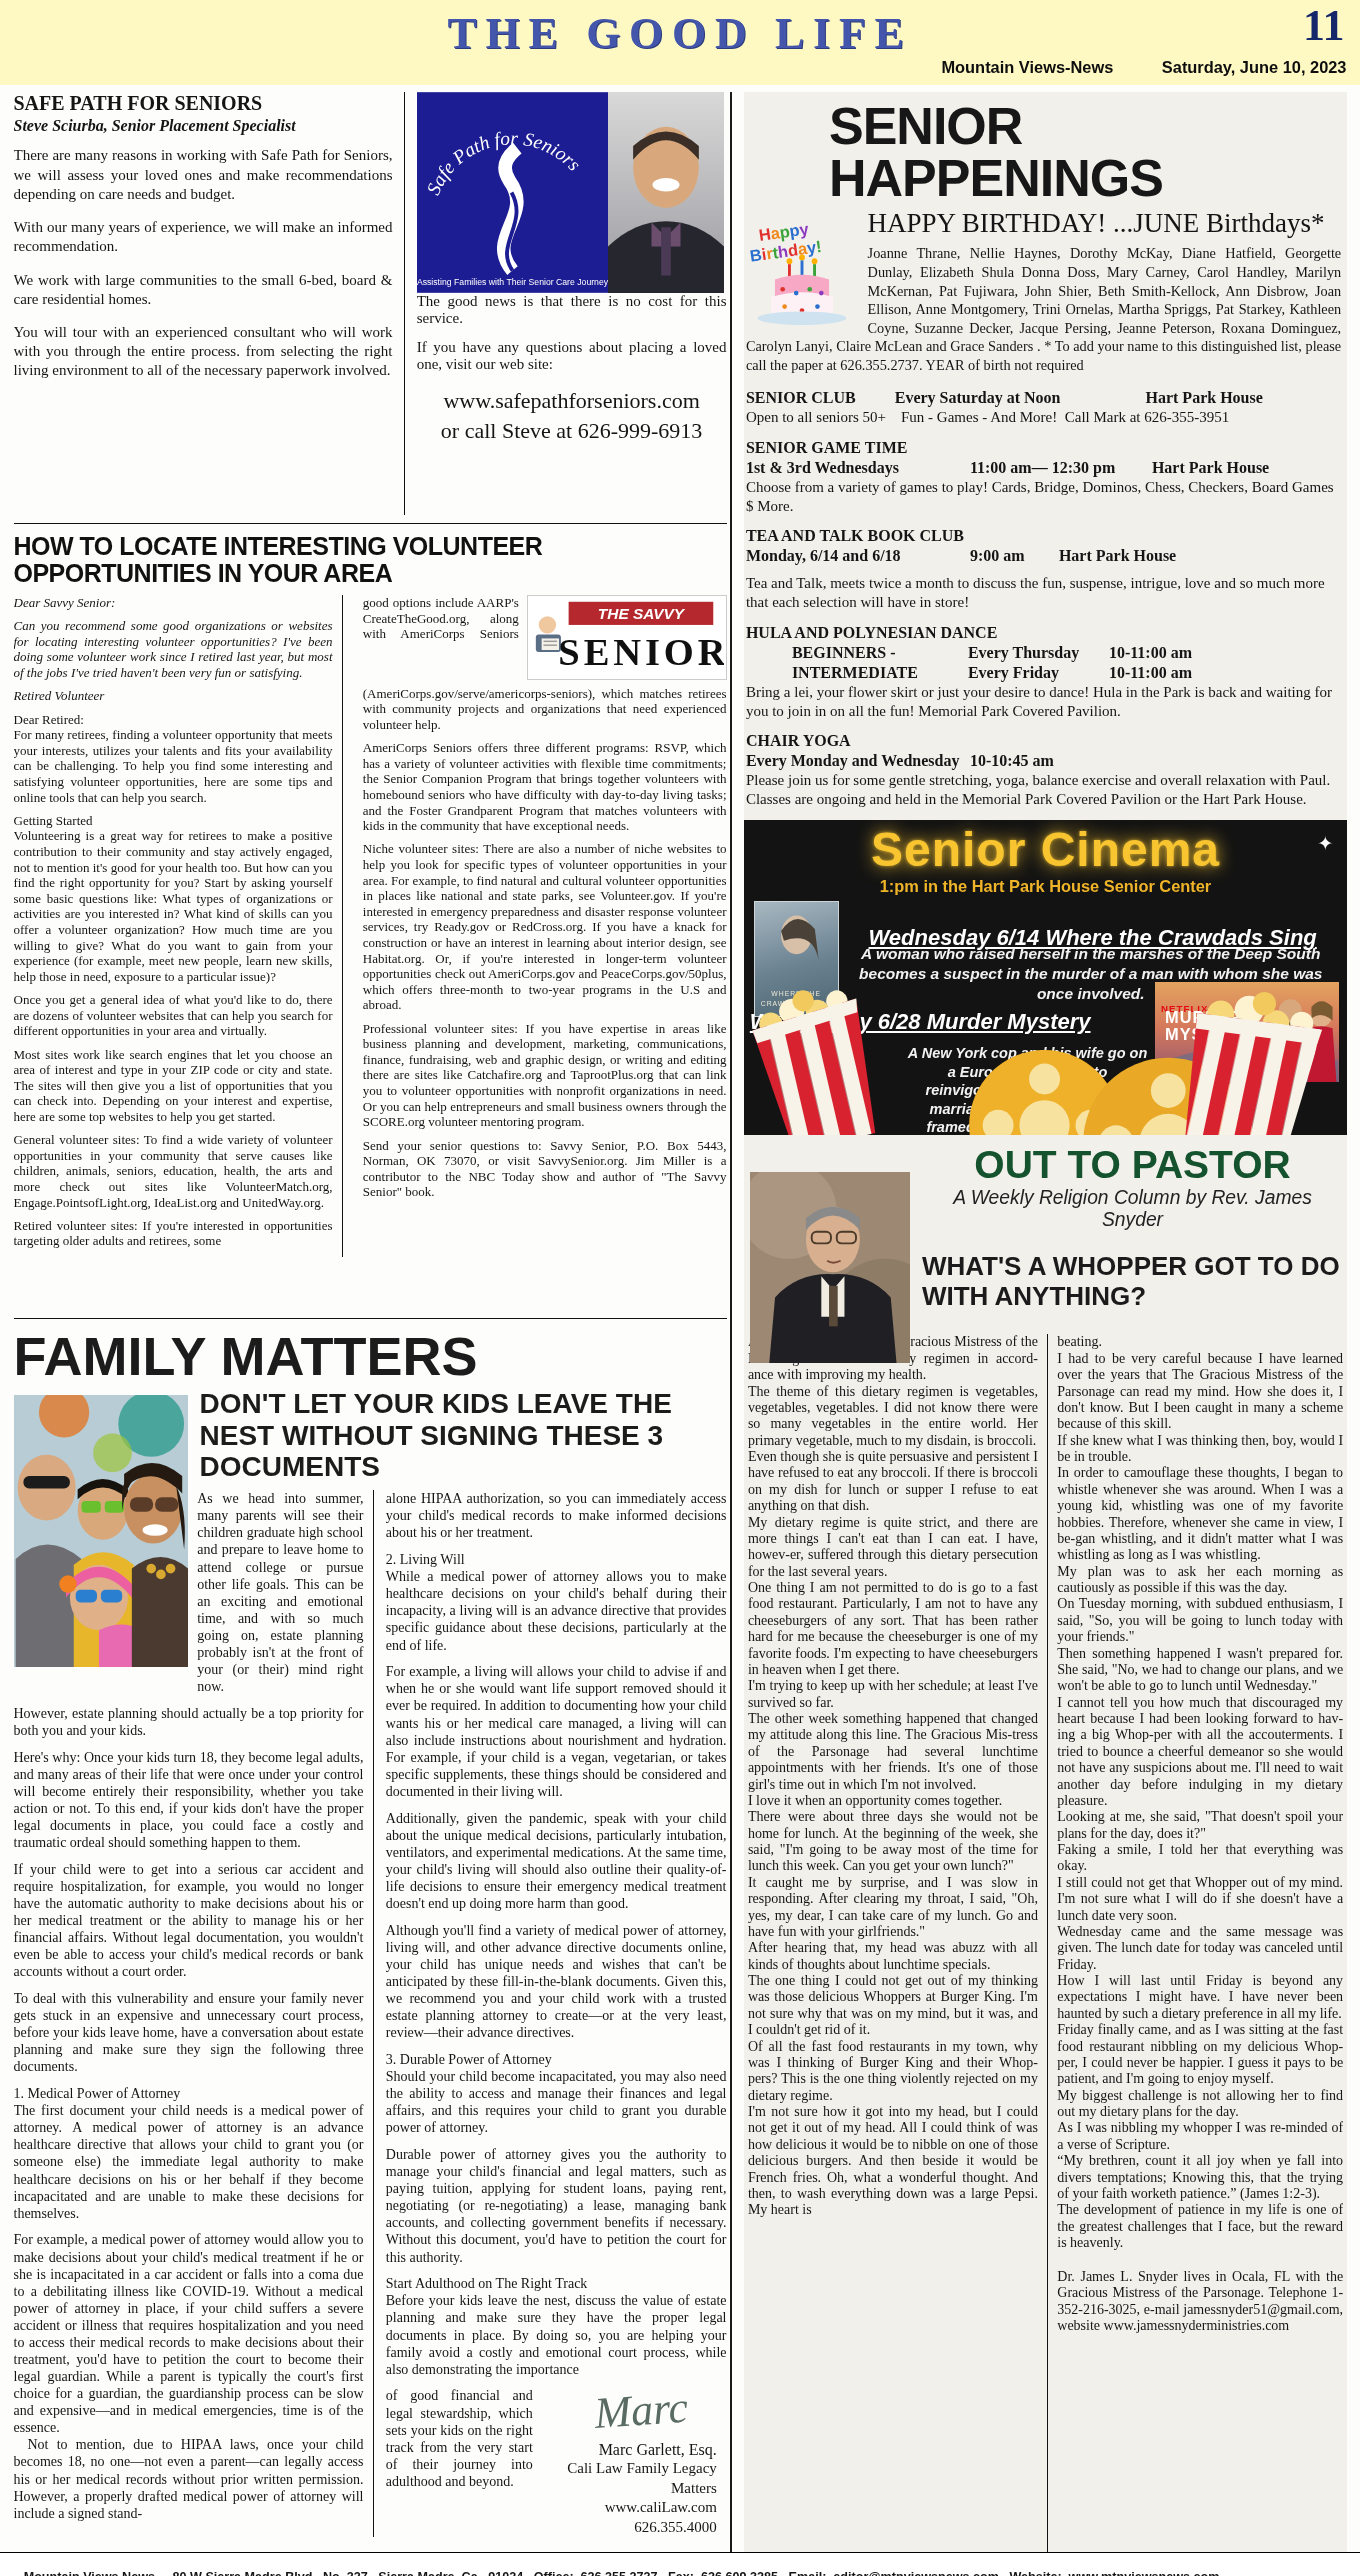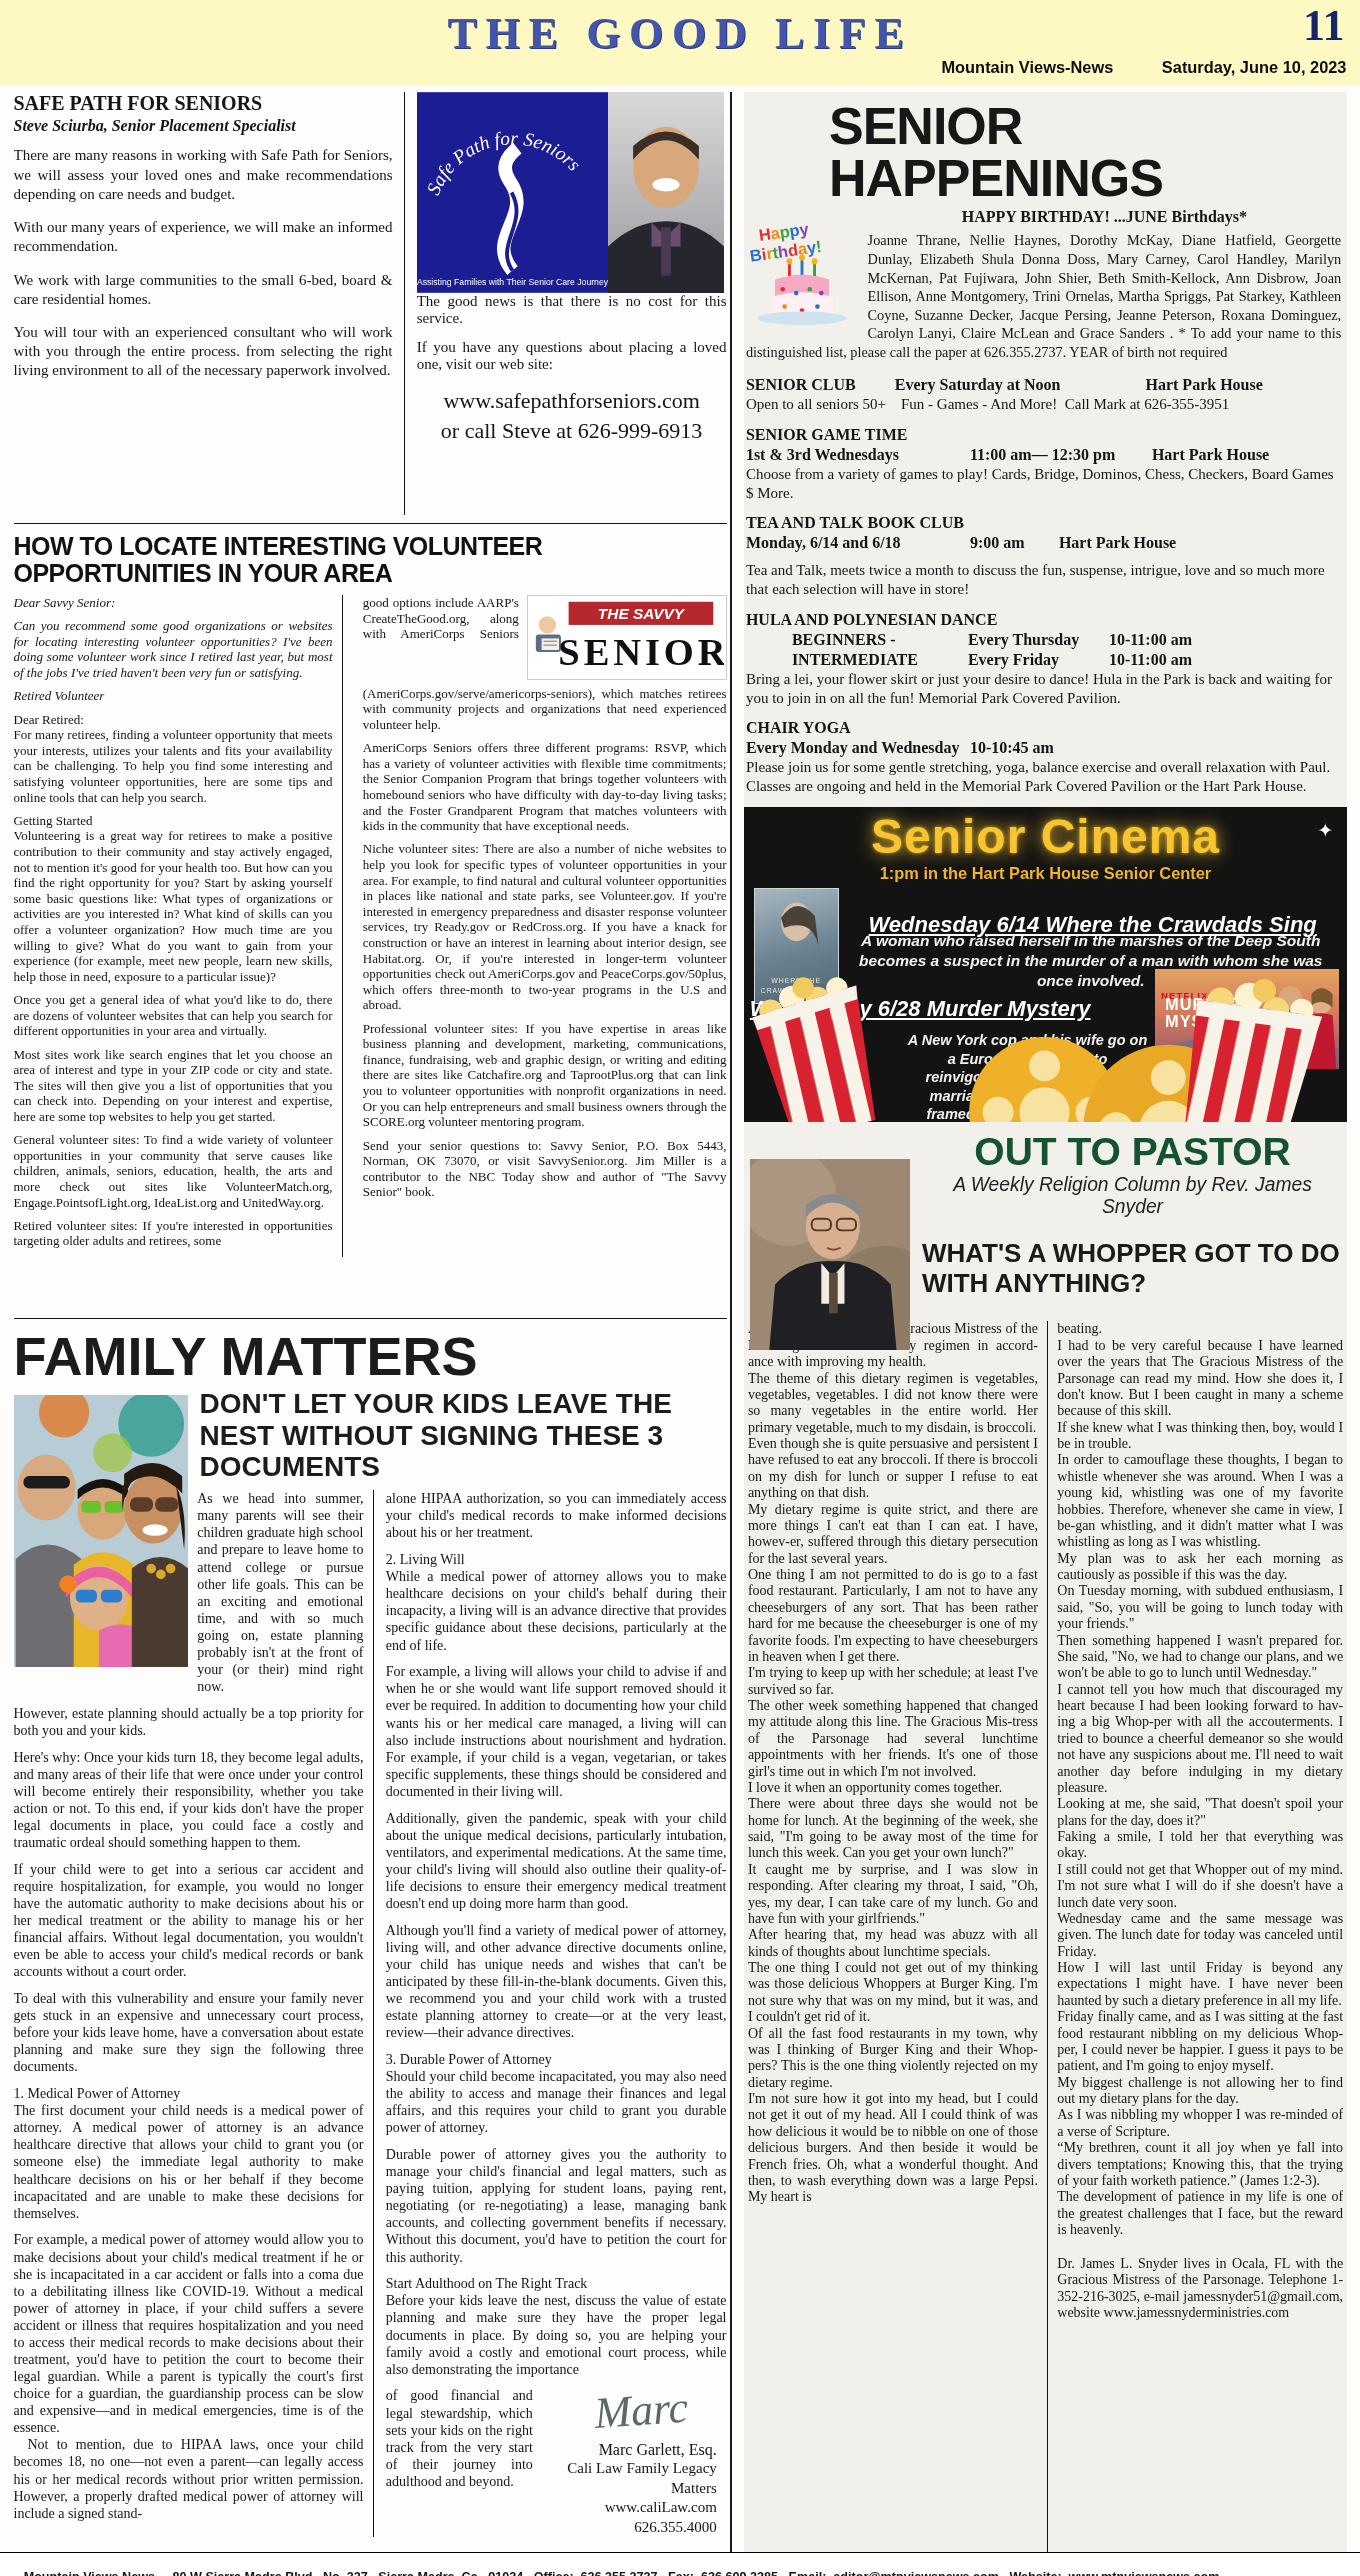--- a/index.html
+++ b/index.html
@@ -59,21 +59,21 @@
       transform:rotate(-4deg);margin:0 29px 5.8px 0;}
   .sig-name{font-size:16px;}
   .sig-firm,.sig-web,.sig-phone{font-size:15px;line-height:1.3;}
   
   .right-region{position:absolute;left:744px;top:92px;width:603px;height:2460px;
       background:#f2f0eb;overflow:hidden;}
   .sh-title{font-size:52px;font-weight:bold;letter-spacing:-1px;line-height:1;
       margin:7.7px 0 3.9px 85px;color:#171717;}
   .bday{margin:3.9px 5.8px 0 1.9px;}
   .cake{float:left;width:112px;height:120px;margin:0 9.7px 1.9px 0;}
-  .bday-head{font-weight:bold;font-size:16px;margin:1.9px 0 5.8px 27px;text-align:center;}
+  .bday-head{font-weight:normal;font-size:27px;margin:1.9px 0 5.8px 27px;}
   .bday-names{font-size:14.3px;line-height:1.3;text-align:justify;margin:0;}
   .events{clear:both;margin:13.5px 7.7px 0 1.9px;}
   .ev{margin-bottom:10.6px;}
   .ev-line{display:flex;font-weight:bold;font-size:16px;line-height:1.25;}
   .ev-desc{font-size:15px;line-height:1.27;}
   .m105{margin-left:39px;} .m350{margin-left:85px;}
   .gt-when{width:224px;} .gt-time{width:182px;}
   .tea-when{width:224px;} .tea-time{width:89px;}
   .hula-row{display:flex;font-weight:bold;font-size:16px;margin-left:46px;line-height:1.25;}
   .hula-label{width:176px;} .hula-day{width:141px;}

